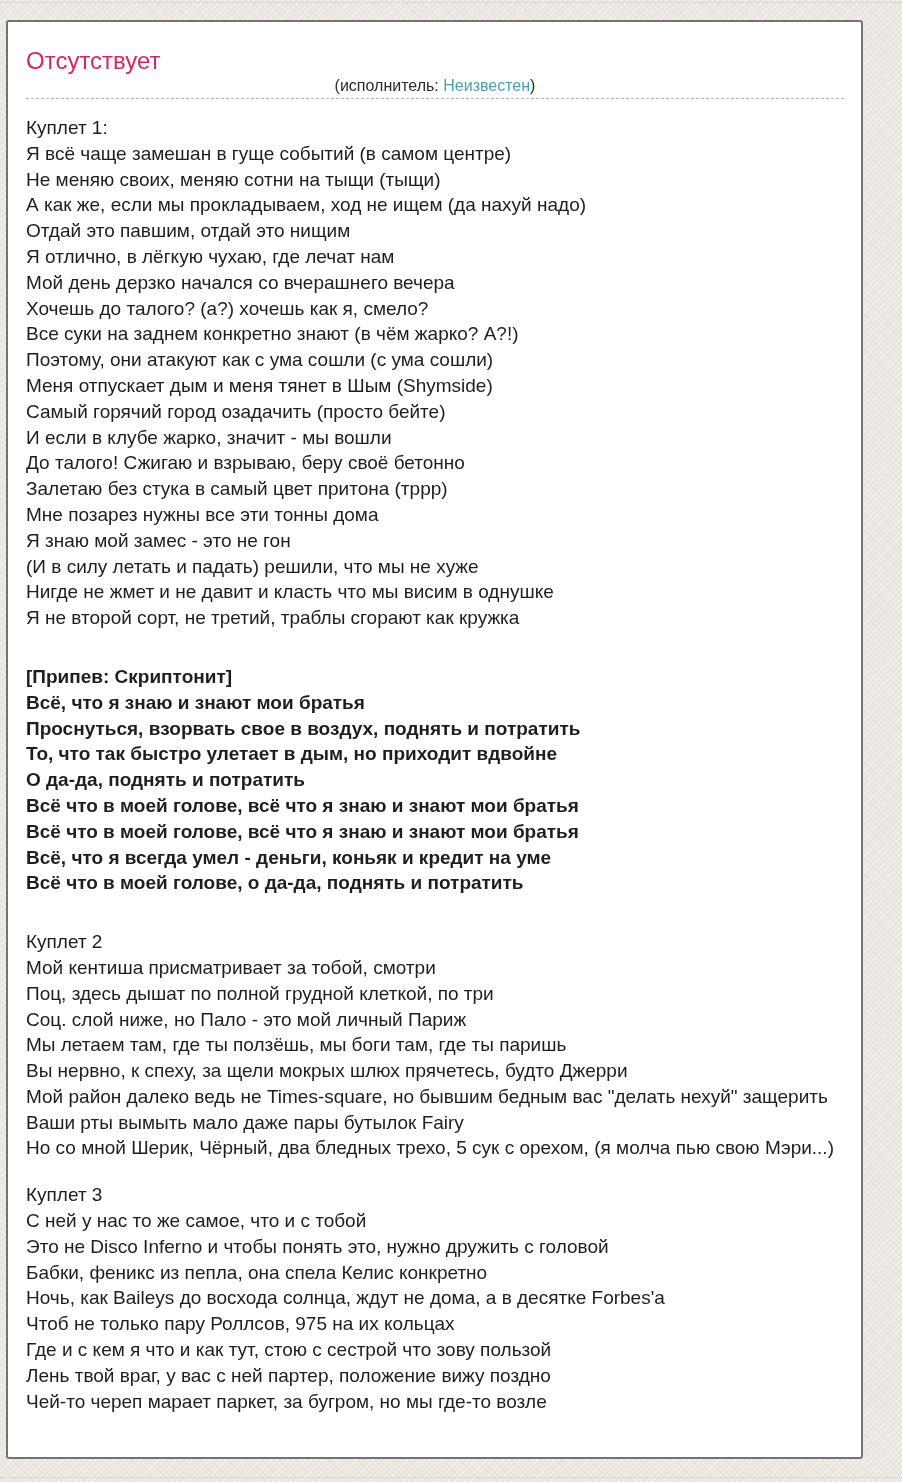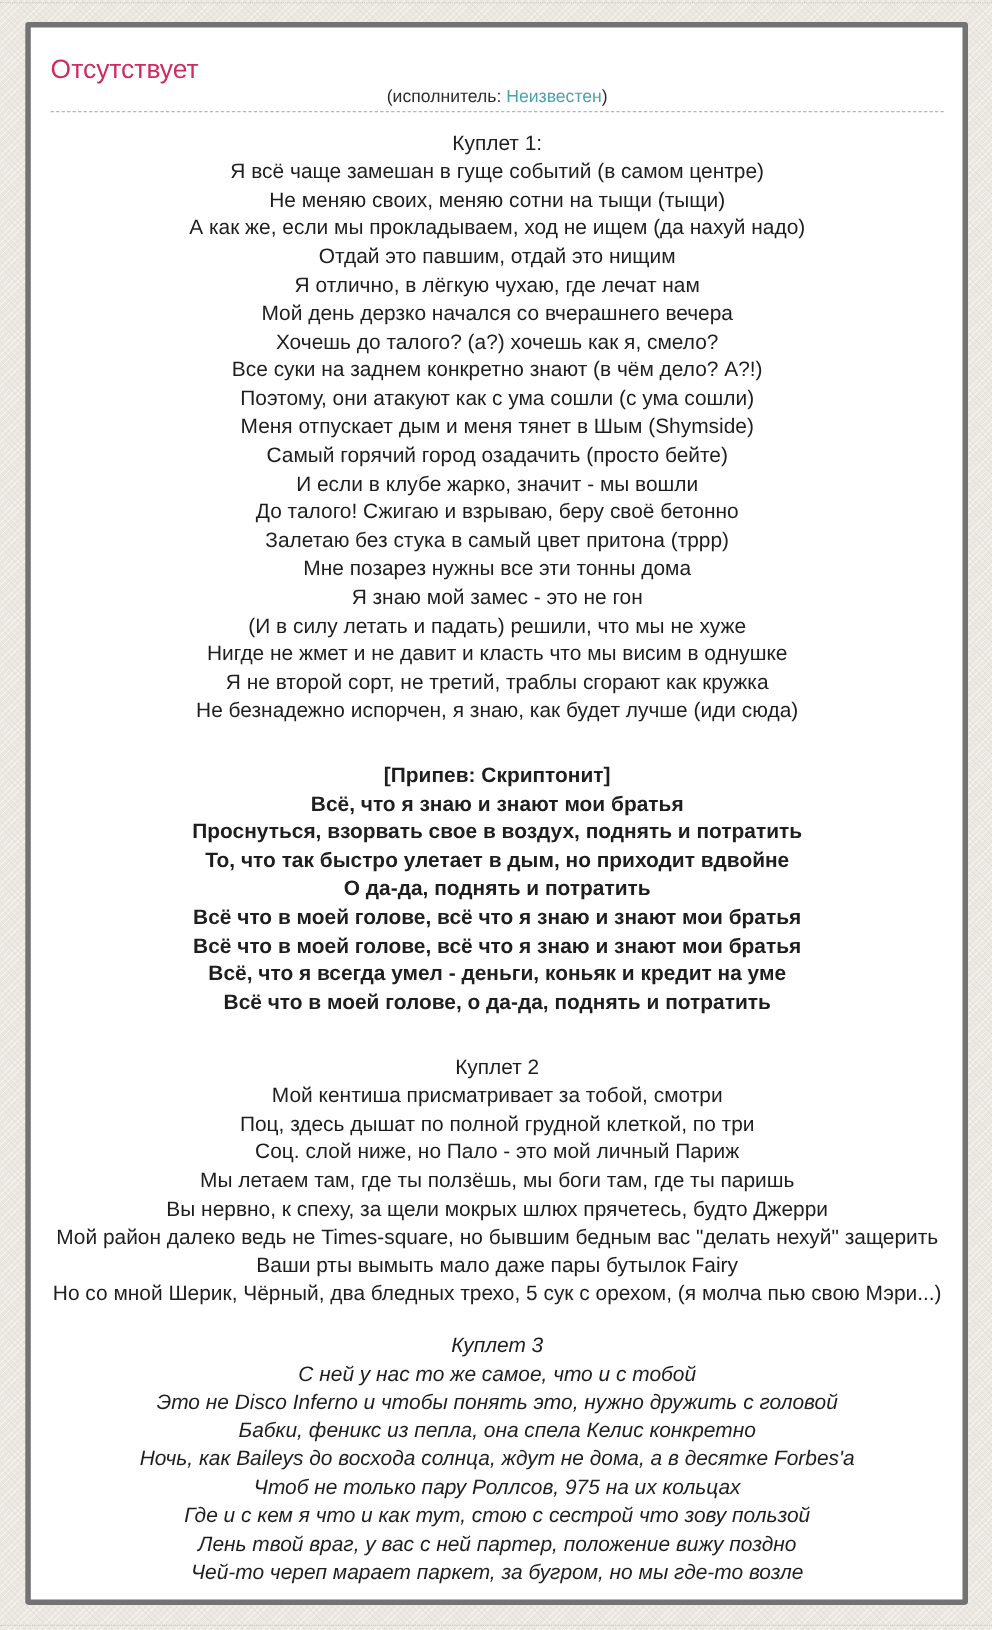--- a/index.html
+++ b/index.html
@@ -22,27 +22,27 @@
     left: 0;
     width: 100%;
     height: 0;
     border-top: 1px dotted #ccc6bd;
   }
   .edge-dotted.top { top: 2px; }
   .edge-dotted.bottom { top: 1477px; }
 
   .card {
     position: absolute;
-    left: 23px;
+    left: 6px;
     top: 20px;
     width: 857px;
     height: 1439px;
     box-sizing: border-box;
     background: #ffffff;
-    border: 5px solid #737373;
+    border: 2px solid #737373;
     border-radius: 3px;
     padding: 27px 17px 0 18px;
   }
 
   .song-title {
     margin: 0 0 4px 0;
     font-size: 24px;
     font-weight: 400;
     line-height: 24px;
     color: #d12a5f;
@@ -61,28 +61,27 @@
     color: #4aa1ac;
     text-decoration: none;
     cursor: pointer;
   }
 
   .lyrics {
     margin-top: 16px;
     font-size: 19px;
     line-height: 25.8px;
     color: #1e1e1e;
-    text-align: center;
   }
   .lyric-line {
     white-space: nowrap;
   }
   .lyric-section:nth-child(2) { margin-top: 33px; font-weight: bold; }
   .lyric-section:nth-child(3) { margin-top: 33px; }
-  .lyric-section:nth-child(4) { margin-top: 21px; font-style: italic; }
+  .lyric-section:nth-child(4) { margin-top: 21px; }
 </style>
 </head>
 <body>
 
 <div class="edge-dotted top"></div>
 <div class="edge-dotted bottom"></div>
 
 <div class="card">
   <h1 class="song-title">Отсутствует</h1>
 
@@ -93,33 +92,32 @@
   <div class="lyrics">
       <div class="lyric-section">
         <div class="lyric-line">Куплет 1:</div>
         <div class="lyric-line">Я всё чаще замешан в гуще событий (в самом центре)</div>
         <div class="lyric-line">Не меняю своих, меняю сотни на тыщи (тыщи)</div>
         <div class="lyric-line">А как же, если мы прокладываем, ход не ищем (да нахуй надо)</div>
         <div class="lyric-line">Отдай это павшим, отдай это нищим</div>
         <div class="lyric-line">Я отлично, в лёгкую чухаю, где лечат нам</div>
         <div class="lyric-line">Мой день дерзко начался со вчерашнего вечера</div>
         <div class="lyric-line">Хочешь до талого? (а?) хочешь как я, смело?</div>
-        <div class="lyric-line">Все суки на заднем конкретно знают (в чём дело? А?!)</div>
+        <div class="lyric-line">Все суки на заднем конкретно знают (в чём жарко? А?!)</div>
         <div class="lyric-line">Поэтому, они атакуют как с ума сошли (с ума сошли)</div>
         <div class="lyric-line">Меня отпускает дым и меня тянет в Шым (Shymside)</div>
         <div class="lyric-line">Самый горячий город озадачить (просто бейте)</div>
         <div class="lyric-line">И если в клубе жарко, значит - мы вошли</div>
         <div class="lyric-line">До талого! Сжигаю и взрываю, беру своё бетонно</div>
         <div class="lyric-line">Залетаю без стука в самый цвет притона (тррр)</div>
         <div class="lyric-line">Мне позарез нужны все эти тонны дома</div>
         <div class="lyric-line">Я знаю мой замес - это не гон</div>
         <div class="lyric-line">(И в силу летать и падать) решили, что мы не хуже</div>
         <div class="lyric-line">Нигде не жмет и не давит и класть что мы висим в однушке</div>
         <div class="lyric-line">Я не второй сорт, не третий, траблы сгорают как кружка</div>
-        <div class="lyric-line">Не безнадежно испорчен, я знаю, как будет лучше (иди сюда)</div>
       </div>
       <div class="lyric-section">
         <div class="lyric-line">[Припев: Скриптонит]</div>
         <div class="lyric-line">Всё, что я знаю и знают мои братья</div>
         <div class="lyric-line">Проснуться, взорвать свое в воздух, поднять и потратить</div>
         <div class="lyric-line">То, что так быстро улетает в дым, но приходит вдвойне</div>
         <div class="lyric-line">О да-да, поднять и потратить</div>
         <div class="lyric-line">Всё что в моей голове, всё что я знаю и знают мои братья</div>
         <div class="lyric-line">Всё что в моей голове, всё что я знаю и знают мои братья</div>
         <div class="lyric-line">Всё, что я всегда умел - деньги, коньяк и кредит на уме</div>

